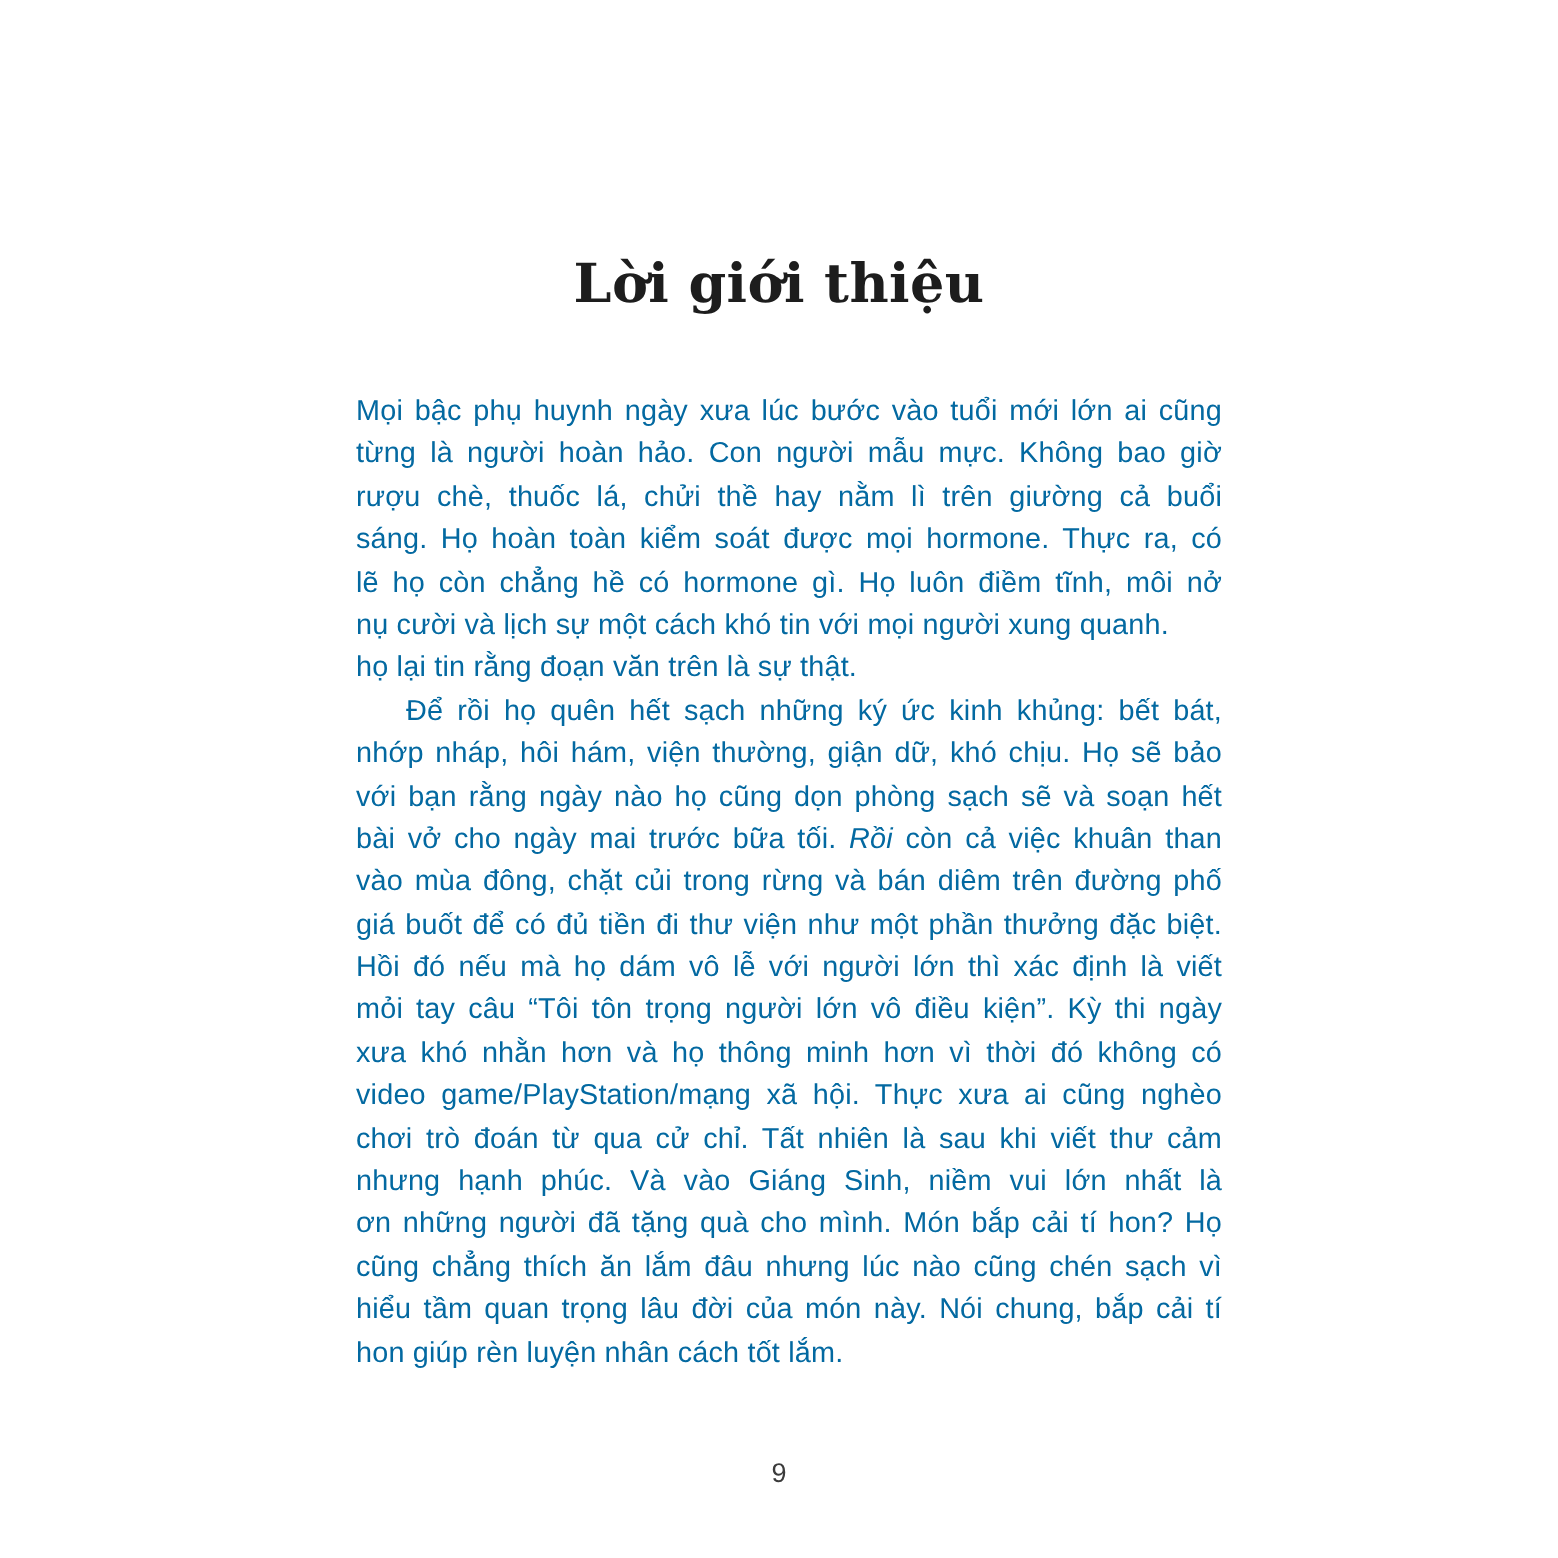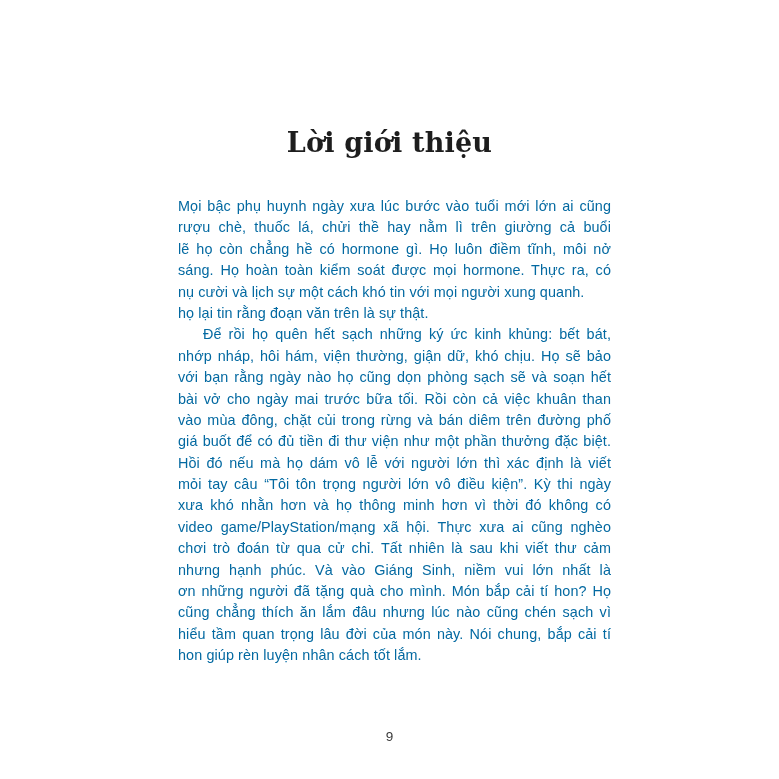--- a/index.html
+++ b/index.html
@@ -44,20 +44,21 @@
     white-space: normal;
     letter-spacing: 0.1px;
   }
   .line.last {
     text-align-last: left;
   }
   .line.indent {
     text-indent: 25px;
   }
   .italic {
+    font-style: italic;
   }
   .page-number {
     position: absolute;
     top: 729px;
     left: 0;
     width: 779px;
     text-align: center;
     font-size: 13.5px;
     color: #3b3b3b;
   }
@@ -66,23 +67,24 @@
 <body>
 
 <div class="page">
 
   <div class="chapter-title">Lời giới thiệu</div>
 
   <div class="body-block">
 
     <div>
       <div class="line">Mọi bậc phụ huynh ngày xưa lúc bước vào tuổi mới lớn ai cũng</div>
+      <div class="line">từng là người hoàn hảo. Con người mẫu mực. Không bao giờ</div>
       <div class="line">rượu chè, thuốc lá, chửi thề hay nằm lì trên giường cả buổi</div>
+      <div class="line">sáng. Họ hoàn toàn kiểm soát được mọi hormone. Thực ra, có</div>
       <div class="line">lẽ họ còn chẳng hề có hormone gì. Họ luôn điềm tĩnh, môi nở</div>
-      <div class="line">sáng. Họ hoàn toàn kiểm soát được mọi hormone. Thực ra, có</div>
       <div class="line last">nụ cười và lịch sự một cách khó tin với mọi người xung quanh.</div>
     </div>
 
     <div>
       <div class="line last">họ lại tin rằng đoạn văn trên là sự thật.</div>
     </div>
 
     <div>
       <div class="line indent">Để rồi họ quên hết sạch những ký ức kinh khủng: bết bát,</div>
       <div class="line">nhớp nháp, hôi hám, viện thường, giận dữ, khó chịu. Họ sẽ bảo</div>

